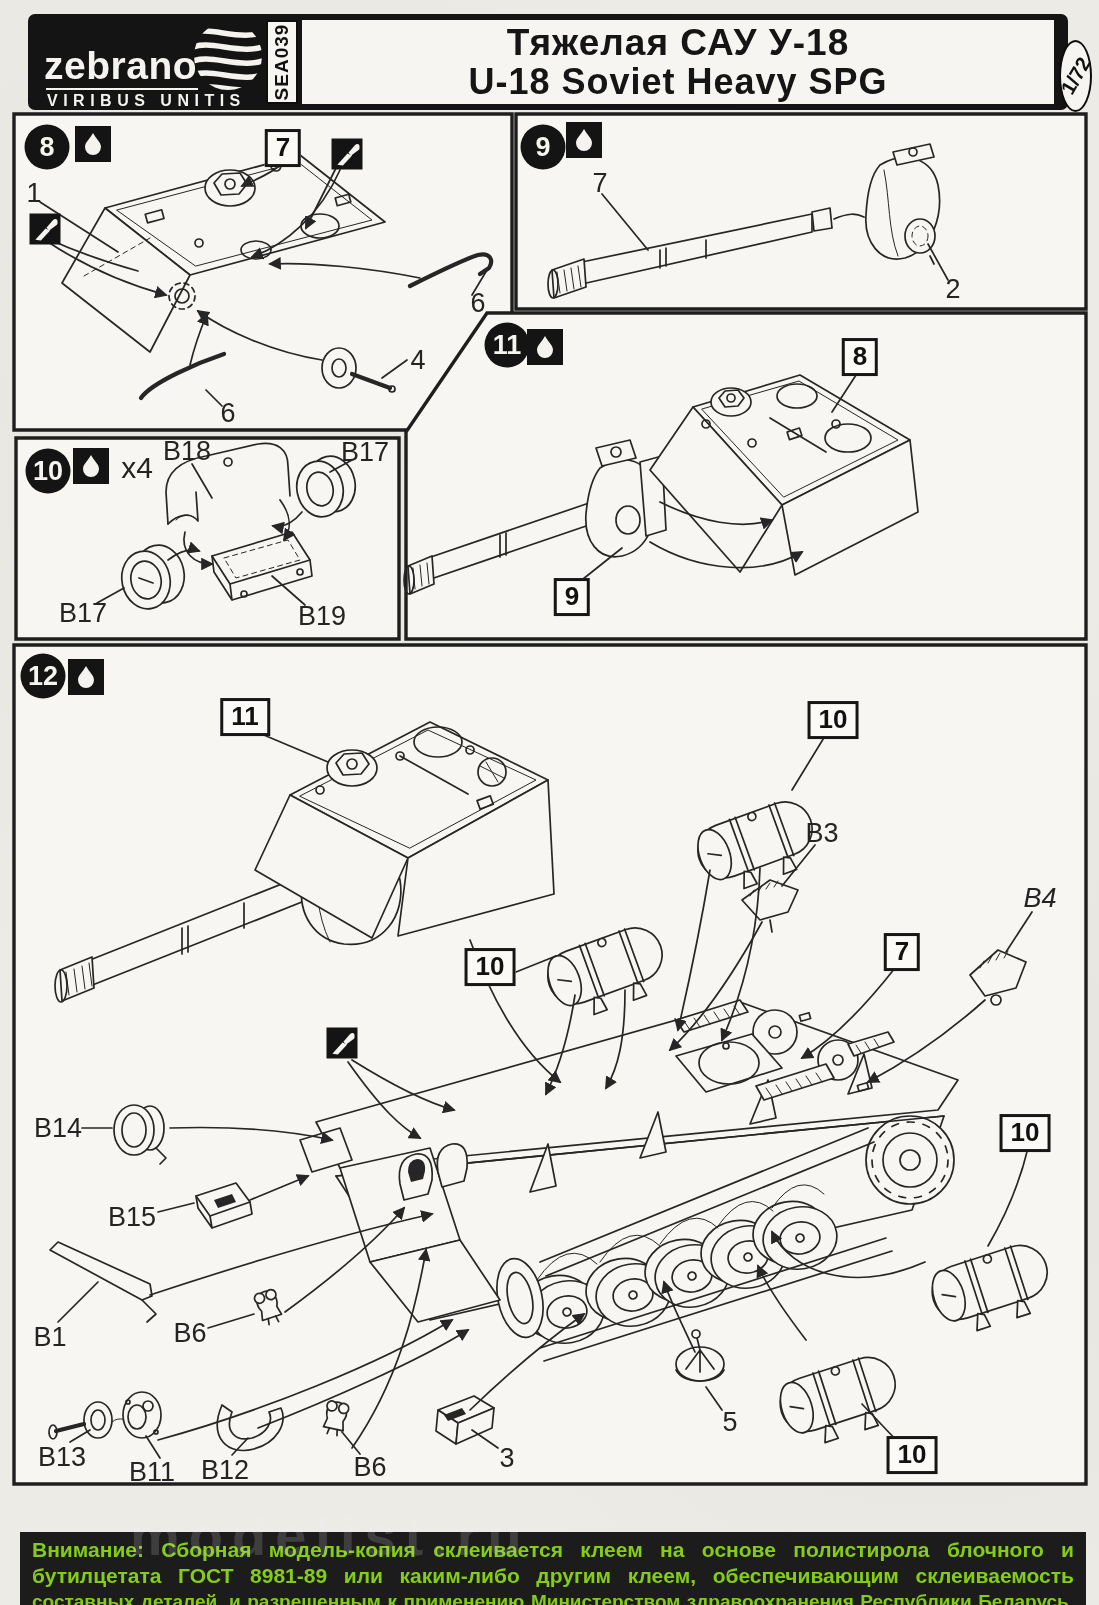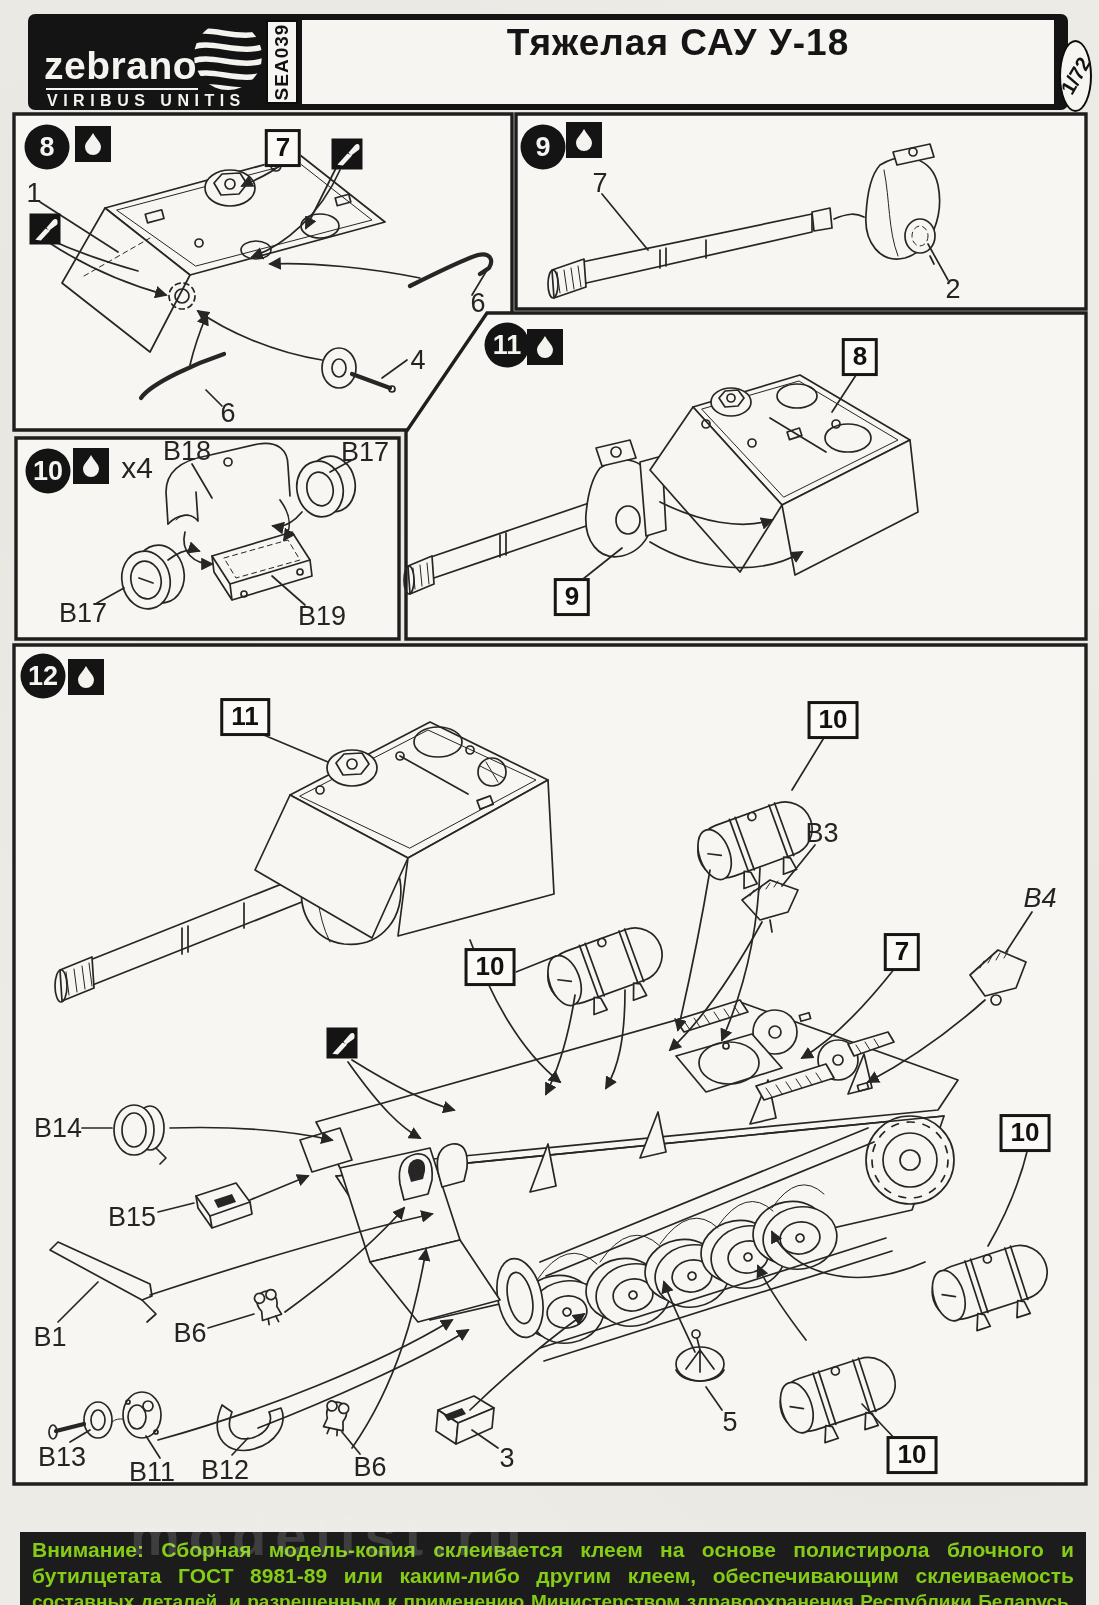--- a/index.html
+++ b/index.html
@@ -390,20 +390,21 @@
           <path d="M0,58 C22,48 52,68 80,54"></path>
           <path d="M2,72 C22,62 52,80 80,68"></path>
         </g>
       </svg>
     </div>
     <div id="codeStrip">
       <span>SEA039</span>
     </div>
     <div id="titleBox">
       <div class="t1">Тяжелая САУ У-18</div>
+      <div class="t2">U-18 Soviet Heavy SPG</div>
     </div>
     <div id="scaleOval">
       <span>1/72</span>
     </div>
   </div>
 
   <div class="step" style="left:47px;top:147px;">8</div>
   <div class="sq" style="left:93px;top:144px;">
     <svg width="26" height="26" viewBox="0 0 26 26">
         <path d="M13 2 C10 8 5 11 5 16 a8 8 0 0 0 16 0 C21 11 16 8 13 2 Z" fill="#f4f3ef"></path>

